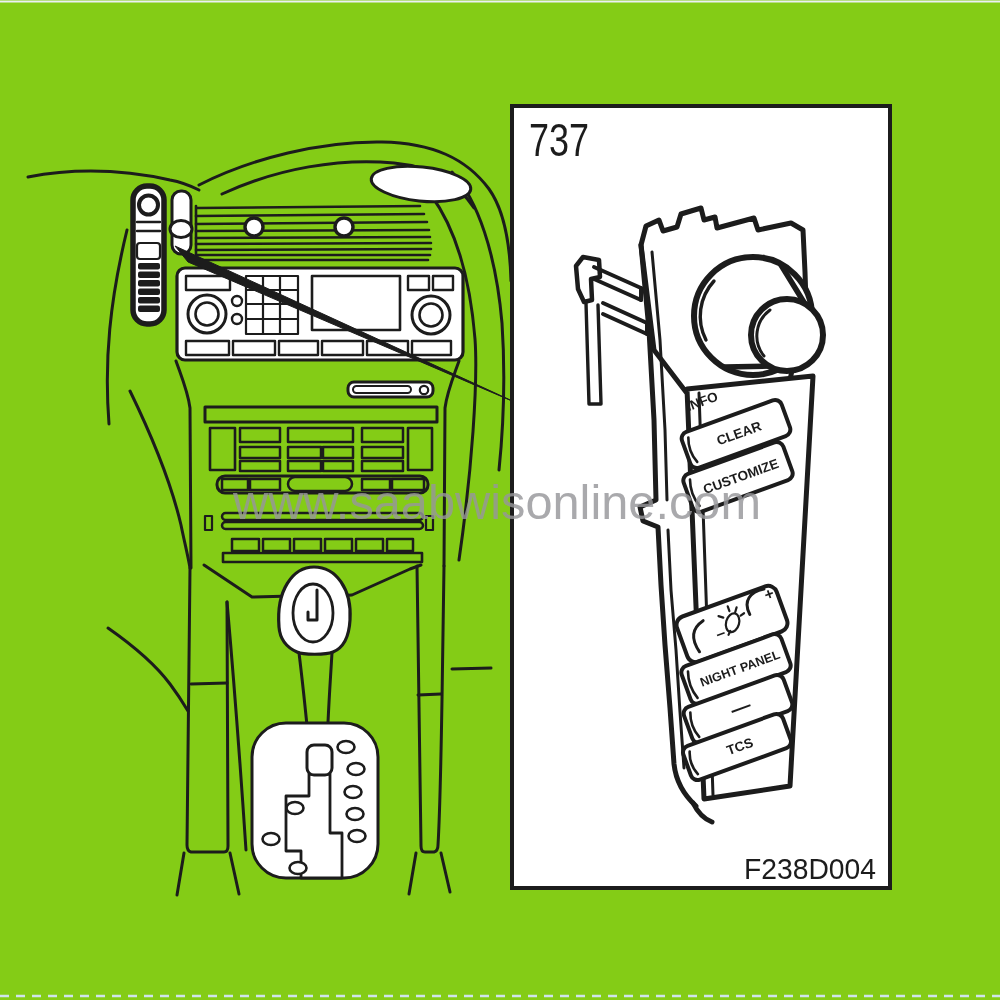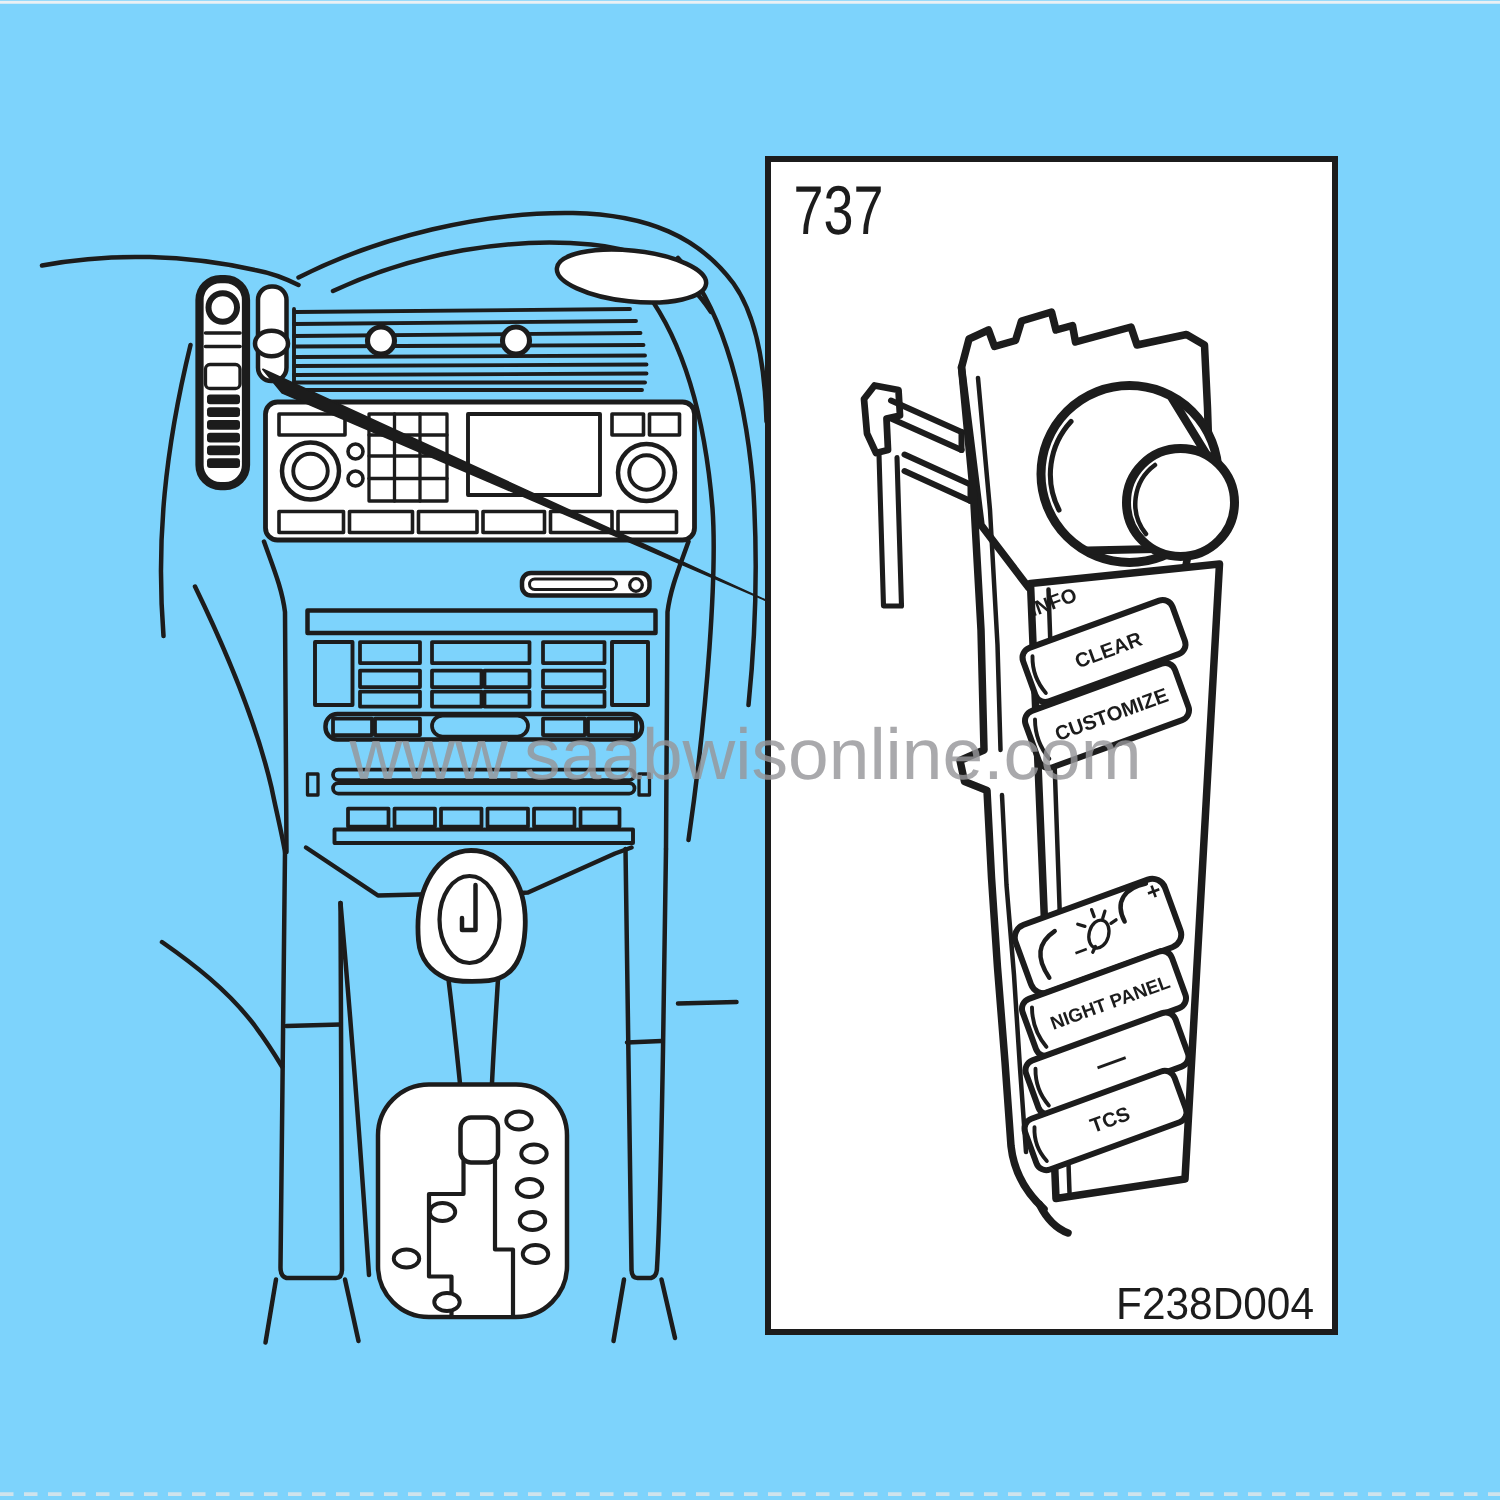--- a/index.html
+++ b/index.html
@@ -1,16 +1,16 @@
 <!DOCTYPE html>
 <html><head>
 <meta charset="utf-8">
 <style>
   html,body{margin:0;padding:0;background:#ffffff;}
-  .canvas{position:relative;width:1000px;height:1000px;background:#7dd3fc;overflow:hidden;
+  .canvas{position:relative;width:1000px;height:1000px;background:#84cc16;overflow:hidden;
           font-family:"Liberation Sans",sans-serif;}
   svg{position:absolute;left:0;top:0;}
   text{font-family:"Liberation Sans",sans-serif;}
   .btn-label{font-weight:bold;fill:#1c1c1c;}
 </style>
 </head>
 <body>
 
 <div class="canvas">
 <svg width="1000" height="1000" viewBox="0 0 1000 1000">

